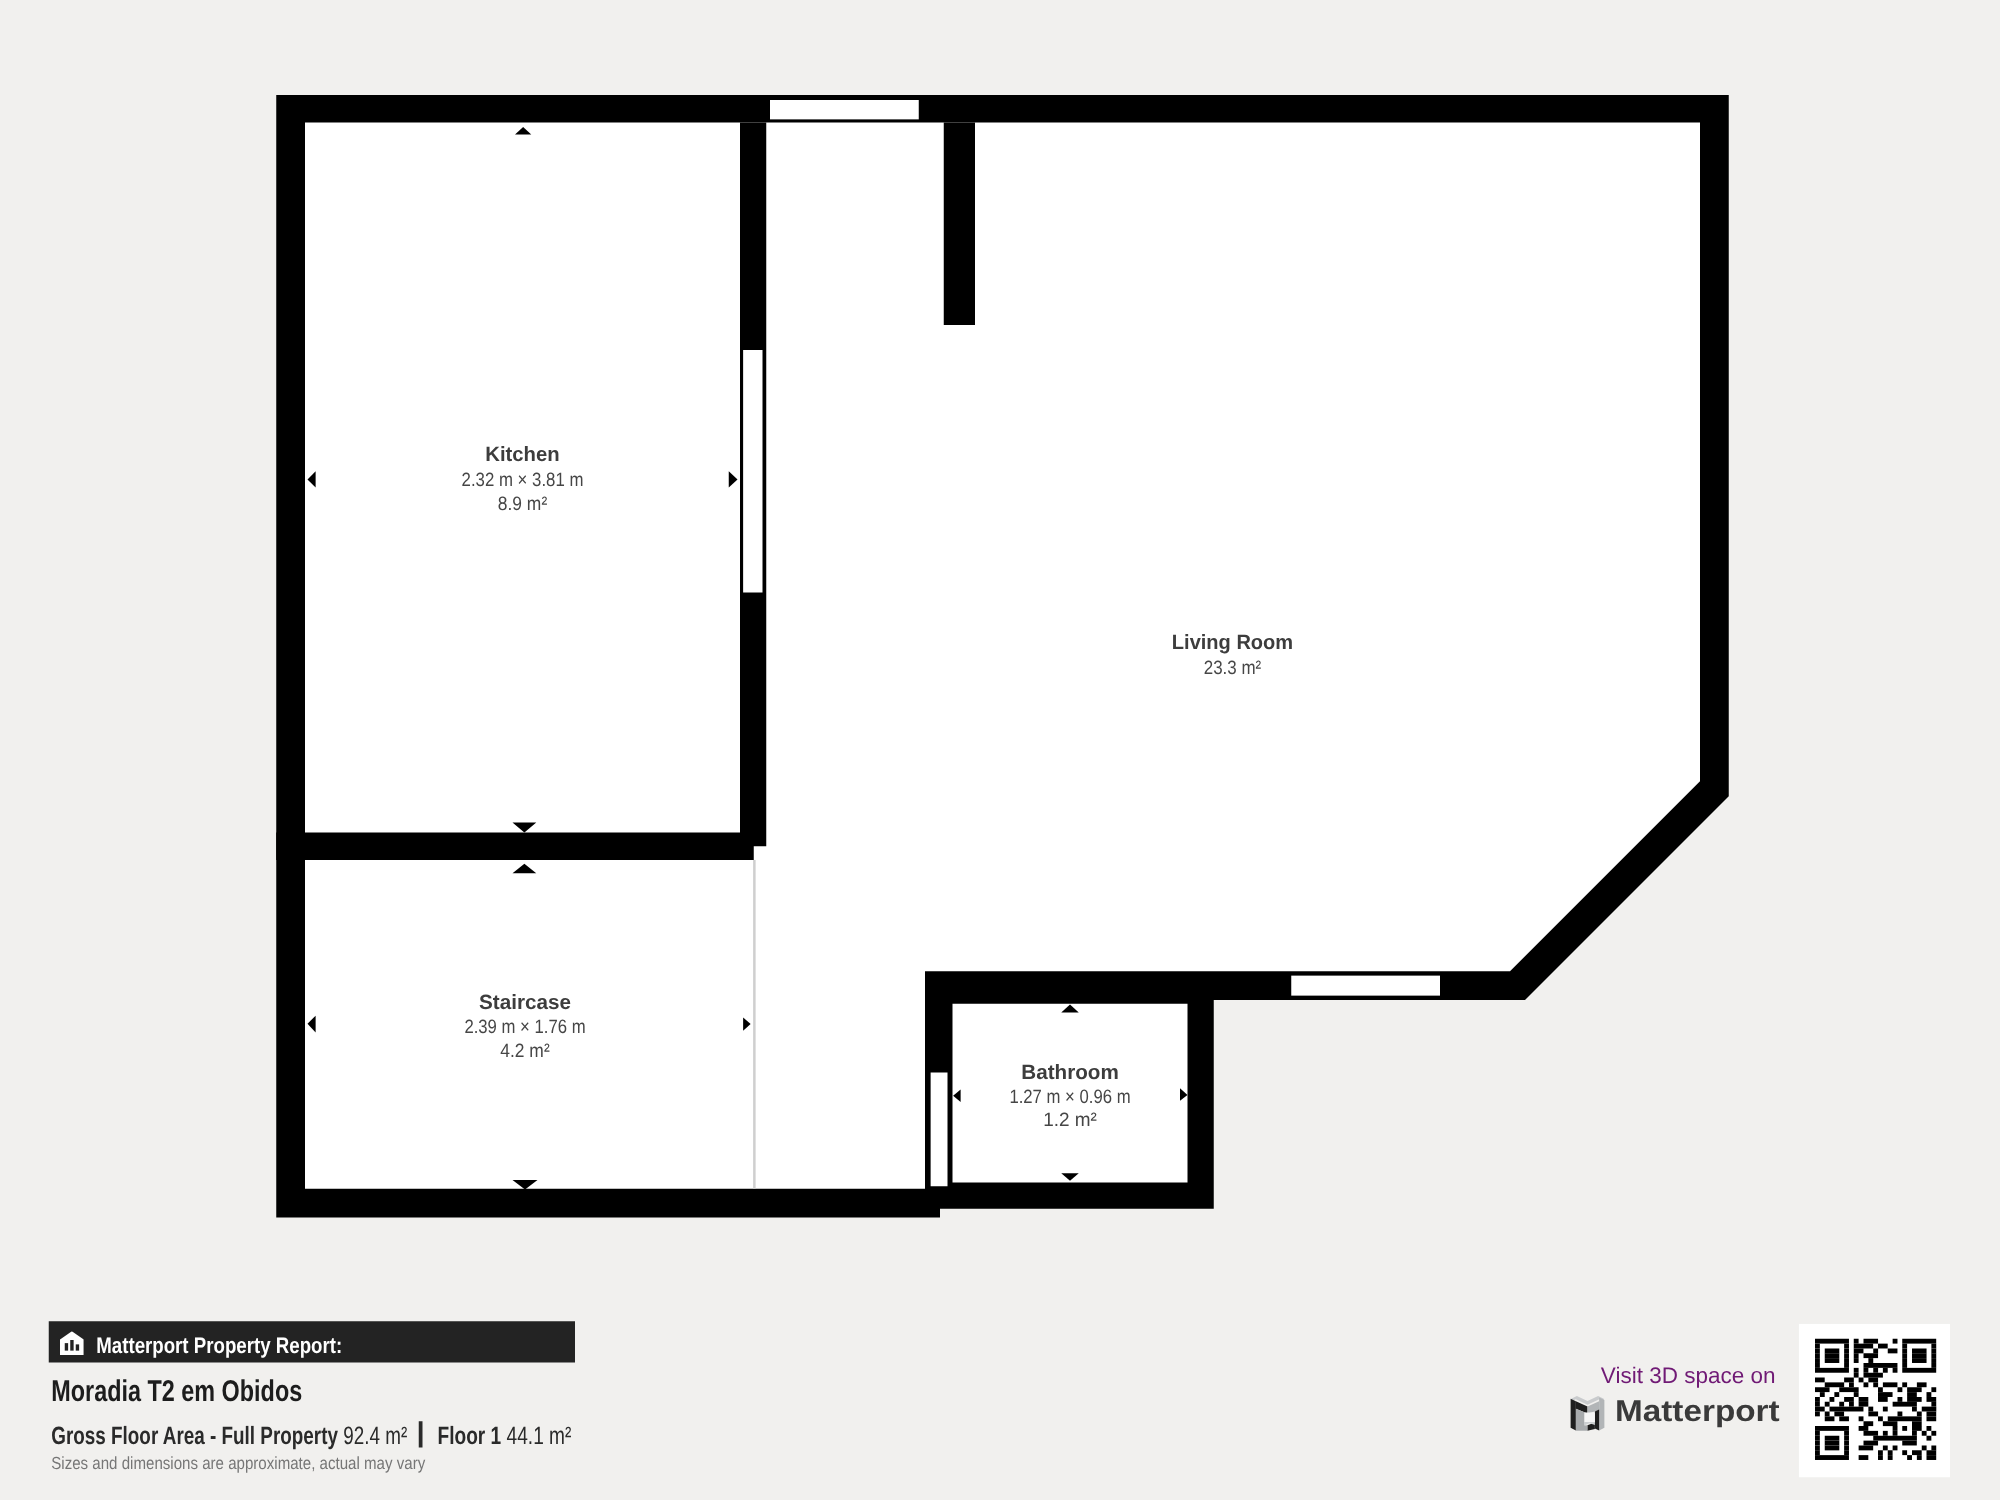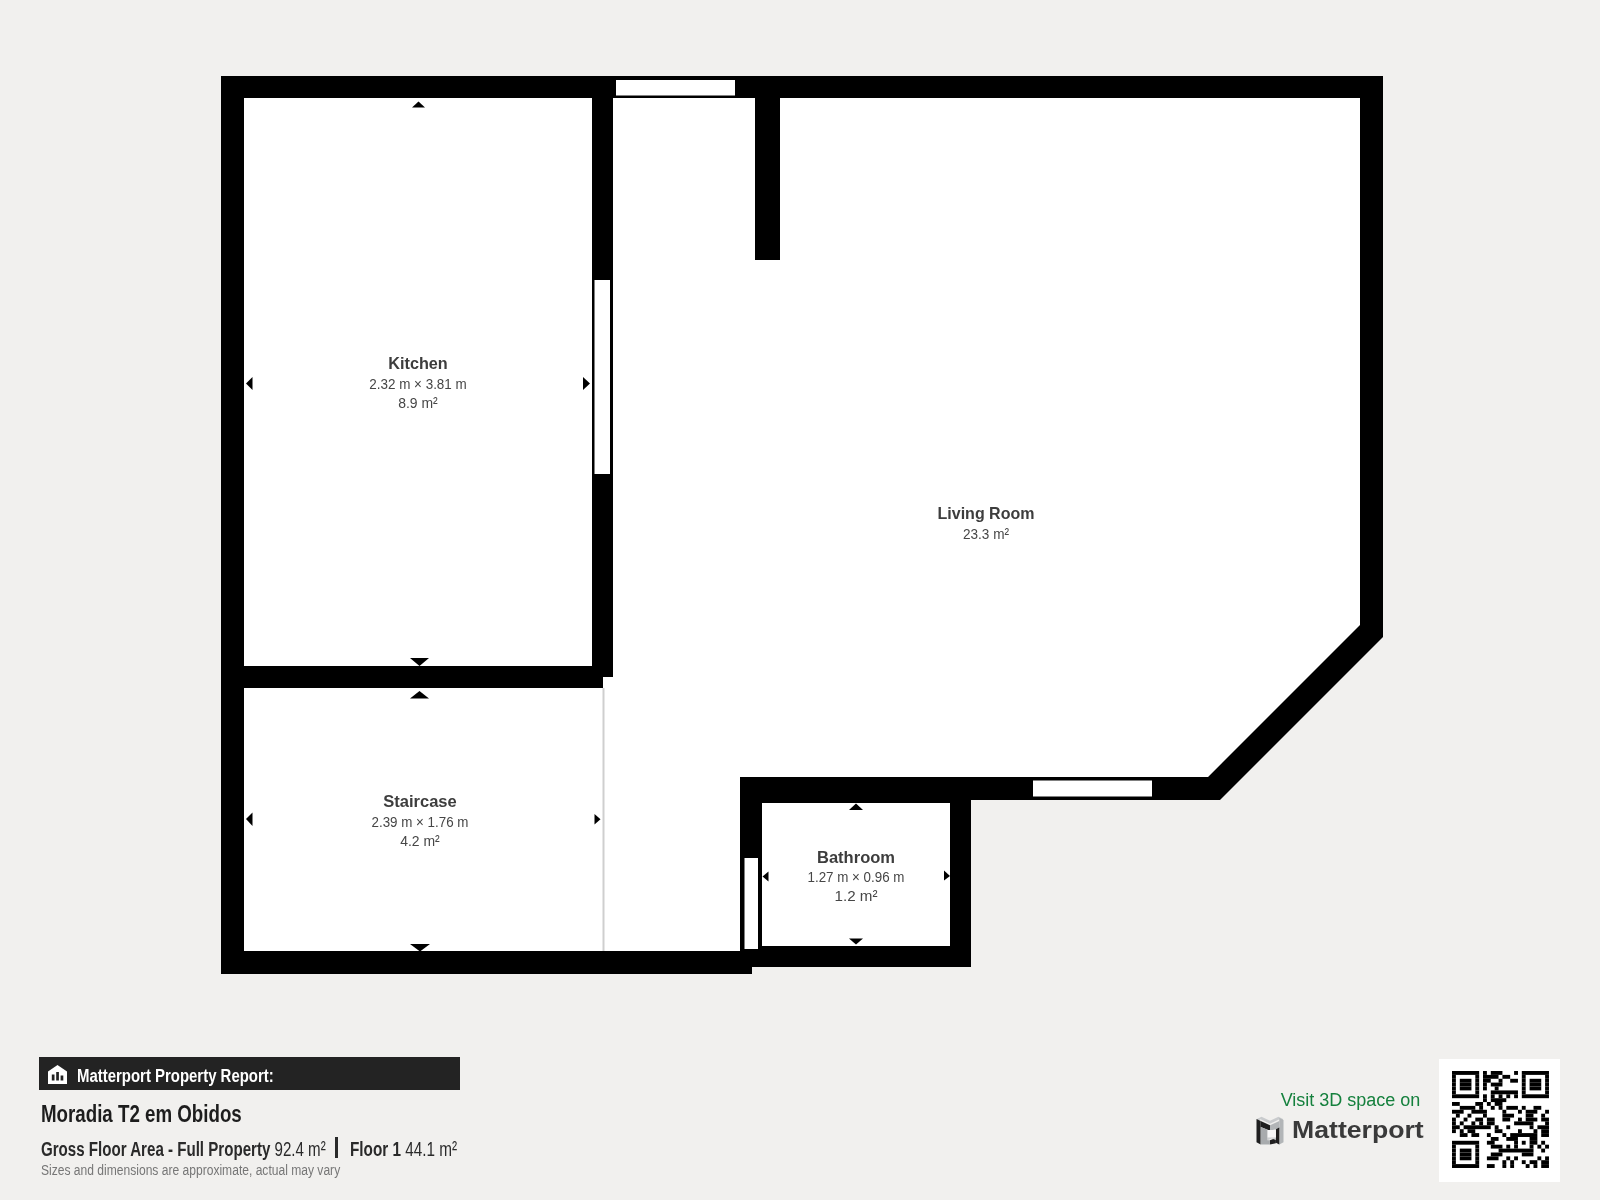--- a/index.html
+++ b/index.html
@@ -93,21 +93,21 @@
 <div class="abs sx" id="title" style="left:41px;top:1100px;font-size:24px;font-weight:bold;color:#1d1d1d;transform:scaleX(0.78);">Moradia T2 em Obidos</div>
 
 <div class="abs sx" id="gfa" style="left:41px;top:1138px;font-size:20px;color:#2a2a2a;transform:scaleX(0.755);"><b>Gross Floor Area - Full Property</b> 92.4 m²</div>
 
 <div class="abs" style="left:335px;top:1137px;width:2.5px;height:21px;background:#2a2a2a;"></div>
 
 <div class="abs sx" id="fl1" style="left:350px;top:1138px;font-size:20px;color:#2a2a2a;transform:scaleX(0.765);"><b>Floor 1</b> 44.1 m²</div>
 
 <div class="abs sx" style="left:41px;top:1162px;font-size:14px;color:#767676;transform:scaleX(0.862);">Sizes and dimensions are approximate, actual may vary</div>
 
-<div class="abs" style="left:1280px;top:1090px;width:141px;text-align:center;font-size:18px;color:#15803d;">Visit 3D space on</div>
+<div class="abs" style="left:1280px;top:1090px;width:141px;text-align:center;font-size:18px;color:#701a75;">Visit 3D space on</div>
 
 <svg class="abs" style="left:1256px;top:1116px" width="28" height="29" viewBox="0 0 28 29">
   <path d="M1,3 L5.5,0.7 L14,4.7 L22.5,0.7 L27,3 L27,5.2 L23.5,3.3 L14,7.8 L4.5,3.3 L1,5.2 Z" fill="#c9cbcd"></path>
   <path d="M0.5,3 L4.7,5 L4.7,28.4 L0.5,26.2 Z" fill="#1f1f1f"></path>
   <path d="M4.7,5 L14,9.2 L14,14.8 L4.7,10.9 Z" fill="#1f1f1f"></path>
   <path d="M14,9.2 L23.3,4.9 L23.3,12.2 L14,14.8 Z" fill="#b2b5b7"></path>
   <path d="M23.3,2 L27.5,4 L27.5,26.2 L23.3,28.4 Z" fill="#b2b5b7"></path>
   <path d="M19.9,13.2 L23.3,11.6 L23.3,28.4 L19.9,26.8 Z" fill="#1f1f1f"></path>
   <path d="M13.9,24.2 L19.9,22 L19.9,27.2 L13.9,28.6 Z" fill="#1f1f1f"></path>
   <path d="M4.7,10.9 L11.6,13.8 L11.6,24.3 L13.9,24.2 L13.9,28.5 L4.7,28.5 Z" fill="#a8abad"></path>

